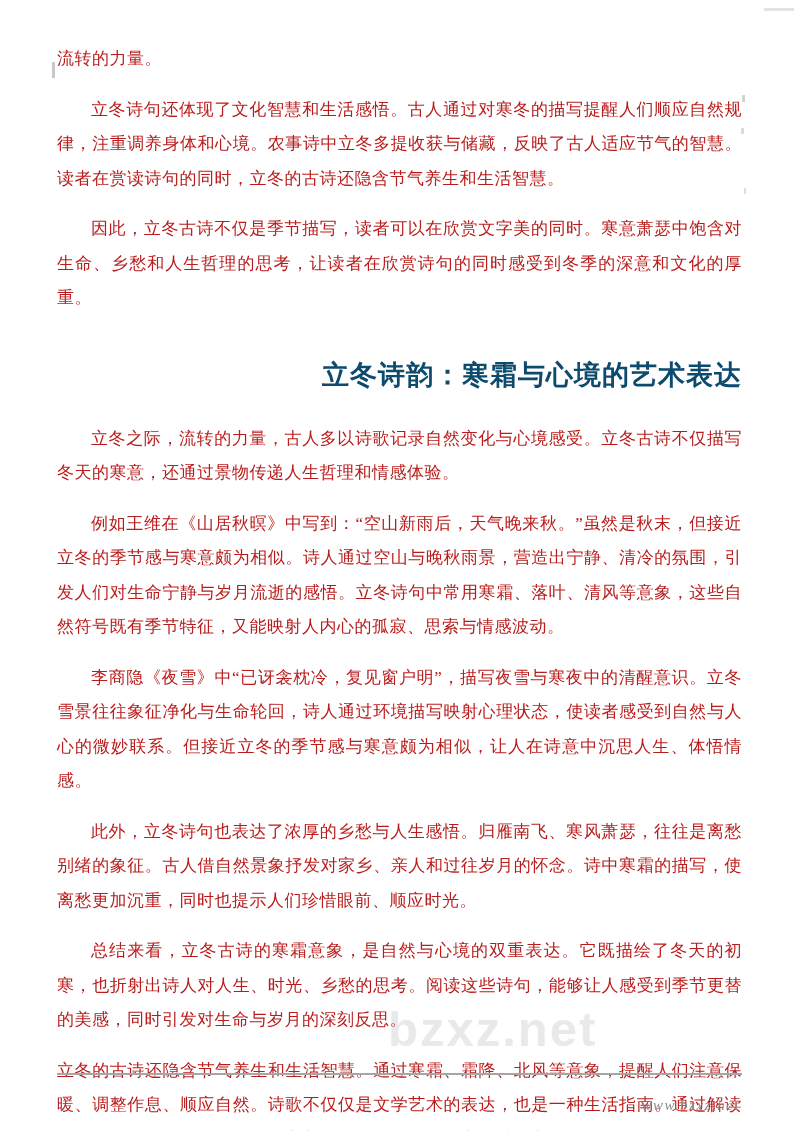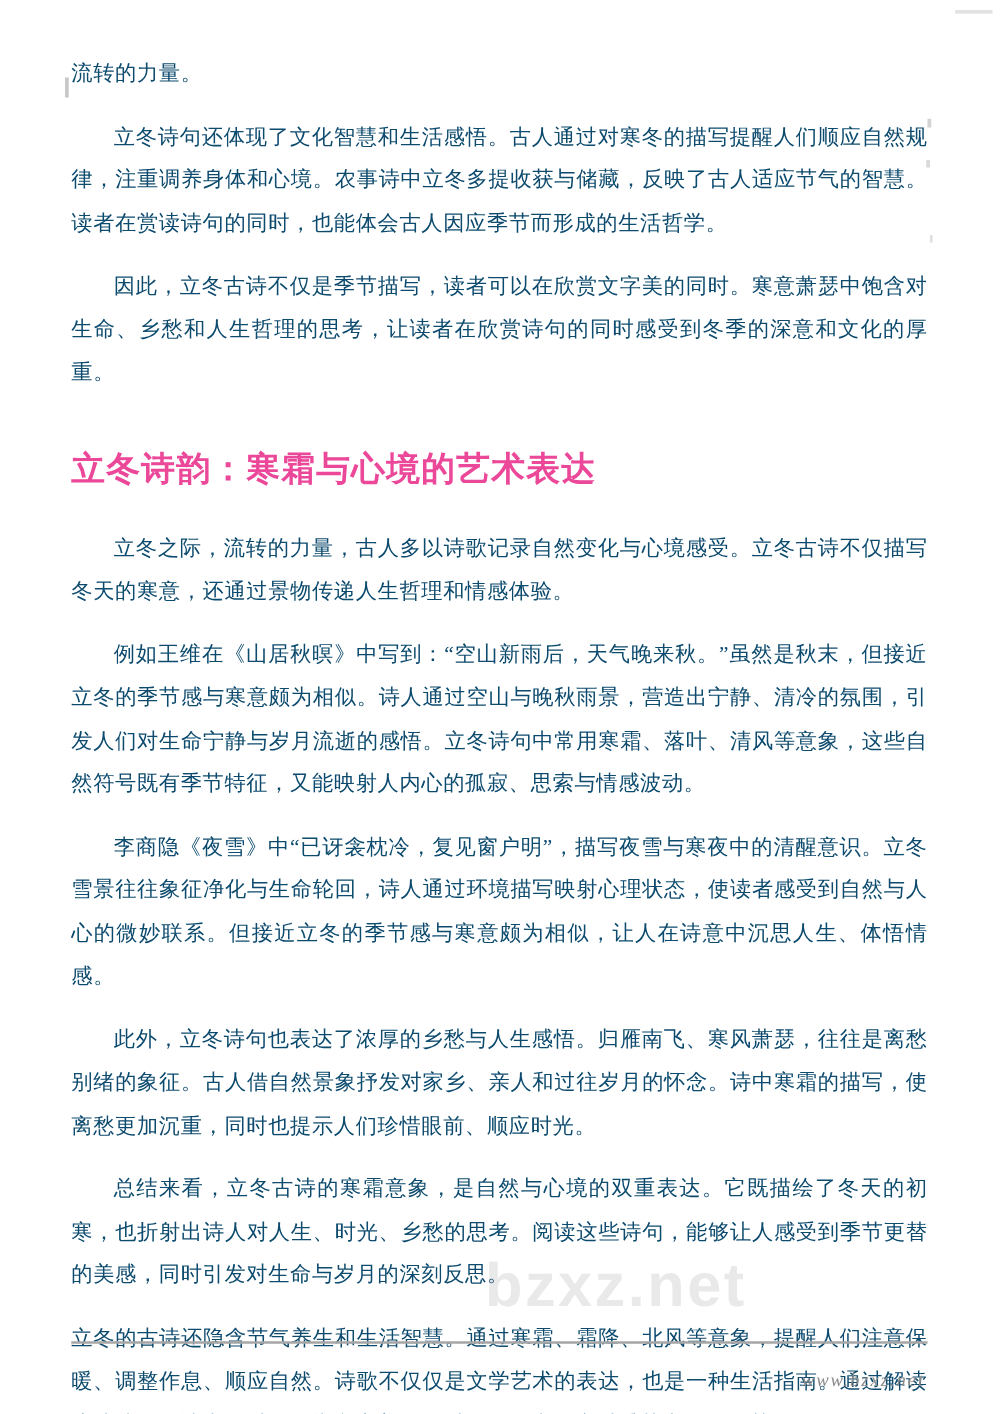--- a/index.html
+++ b/index.html
@@ -12,32 +12,32 @@
     font-family: "Liberation Serif", "DejaVu Serif", serif;
   }
   .content {
     position: relative;
     z-index: 1;
     padding: 42px 58px 0 57px;
   }
   p.body-para {
     font-size: 17px;
     line-height: 34.5px;
-    color: #0c4a6e;
+    color: #b91c1c;
     margin: 0 0 16px 0;
     text-align: justify;
     letter-spacing: 0.5px;
   }
   p.indent { text-indent: 2em; }
   h1.section-title {
     font-size: 27px;
     line-height: 34px;
     font-weight: bold;
-    color: #ec4899;
-    text-align: left;
+    color: #0c4a6e;
+    text-align: right;
     letter-spacing: 1px;
     margin: 42px 0 30px 0;
     font-family: "Liberation Serif", "DejaVu Serif", serif;
   }
   .watermark {
     position: absolute;
     left: 388px;
     top: 992px;
     z-index: 0;
     font-family: "Liberation Sans", "DejaVu Sans", sans-serif;
@@ -79,21 +79,21 @@
 <body>
 
 <div class="page">
 
   <div class="watermark">bzxz.net</div>
 
   <div class="content">
 
     <p class="body-para">流转的力量。</p>
 
-    <p class="body-para indent">立冬诗句还体现了文化智慧和生活感悟。古人通过对寒冬的描写提醒人们顺应自然规律，注重调养身体和心境。农事诗中立冬多提收获与储藏，反映了古人适应节气的智慧。读者在赏读诗句的同时，也能体会古人因应季节而形成的生活哲学。</p>
+    <p class="body-para indent">立冬诗句还体现了文化智慧和生活感悟。古人通过对寒冬的描写提醒人们顺应自然规律，注重调养身体和心境。农事诗中立冬多提收获与储藏，反映了古人适应节气的智慧。读者在赏读诗句的同时，立冬的古诗还隐含节气养生和生活智慧。</p>
     <p class="body-para indent">因此，立冬古诗不仅是季节描写，读者可以在欣赏文字美的同时。寒意萧瑟中饱含对生命、乡愁和人生哲理的思考，让读者在欣赏诗句的同时感受到冬季的深意和文化的厚重。</p>
 
     <h1 class="section-title">立冬诗韵：寒霜与心境的艺术表达</h1>
 
     <p class="body-para indent">立冬之际，流转的力量，古人多以诗歌记录自然变化与心境感受。立冬古诗不仅描写冬天的寒意，还通过景物传递人生哲理和情感体验。</p>
     <p class="body-para indent">例如王维在《山居秋暝》中写到：“空山新雨后，天气晚来秋。”虽然是秋末，但接近立冬的季节感与寒意颇为相似。诗人通过空山与晚秋雨景，营造出宁静、清冷的氛围，引发人们对生命宁静与岁月流逝的感悟。立冬诗句中常用寒霜、落叶、清风等意象，这些自然符号既有季节特征，又能映射人内心的孤寂、思索与情感波动。</p>
     <p class="body-para indent">李商隐《夜雪》中“已讶衾枕冷，复见窗户明”，描写夜雪与寒夜中的清醒意识。立冬雪景往往象征净化与生命轮回，诗人通过环境描写映射心理状态，使读者感受到自然与人心的微妙联系。但接近立冬的季节感与寒意颇为相似，让人在诗意中沉思人生、体悟情感。</p>
     <p class="body-para indent">此外，立冬诗句也表达了浓厚的乡愁与人生感悟。归雁南飞、寒风萧瑟，往往是离愁别绪的象征。古人借自然景象抒发对家乡、亲人和过往岁月的怀念。诗中寒霜的描写，使离愁更加沉重，同时也提示人们珍惜眼前、顺应时光。</p>
     <p class="body-para indent">总结来看，立冬古诗的寒霜意象，是自然与心境的双重表达。它既描绘了冬天的初寒，也折射出诗人对人生、时光、乡愁的思考。阅读这些诗句，能够让人感受到季节更替的美感，同时引发对生命与岁月的深刻反思。</p>
     <p class="body-para">立冬的古诗还隐含节气养生和生活智慧。通过寒霜、霜降、北风等意象，提醒人们注意保暖、调整作息、顺应自然。诗歌不仅仅是文学艺术的表达，也是一种生活指南。通过解读这些诗句，读者可以在欣赏文字美的同时，理解古人应对季节变化的智慧。</p>

